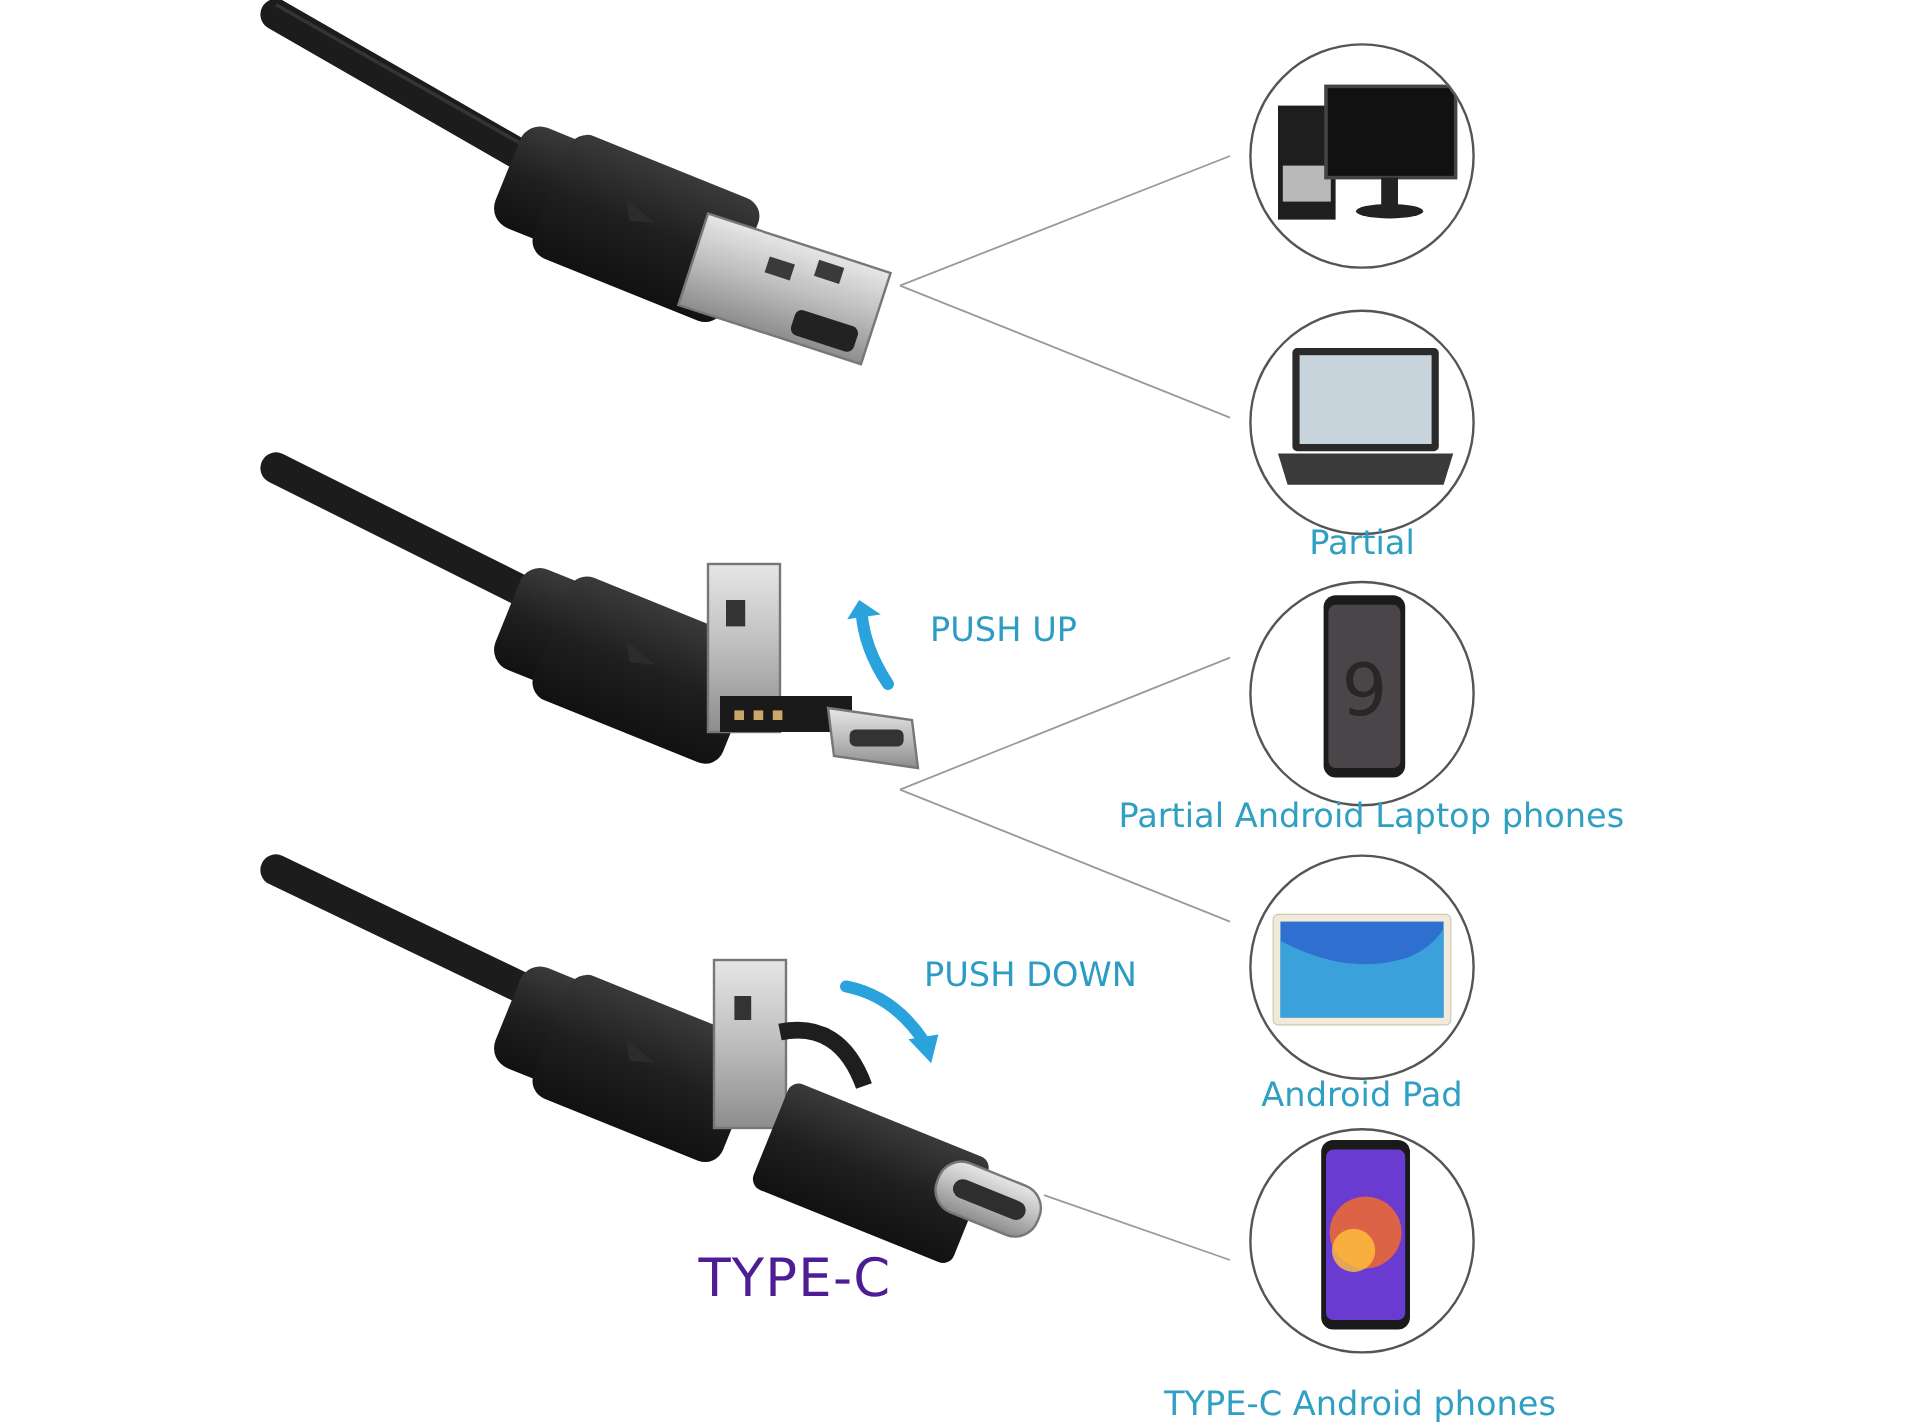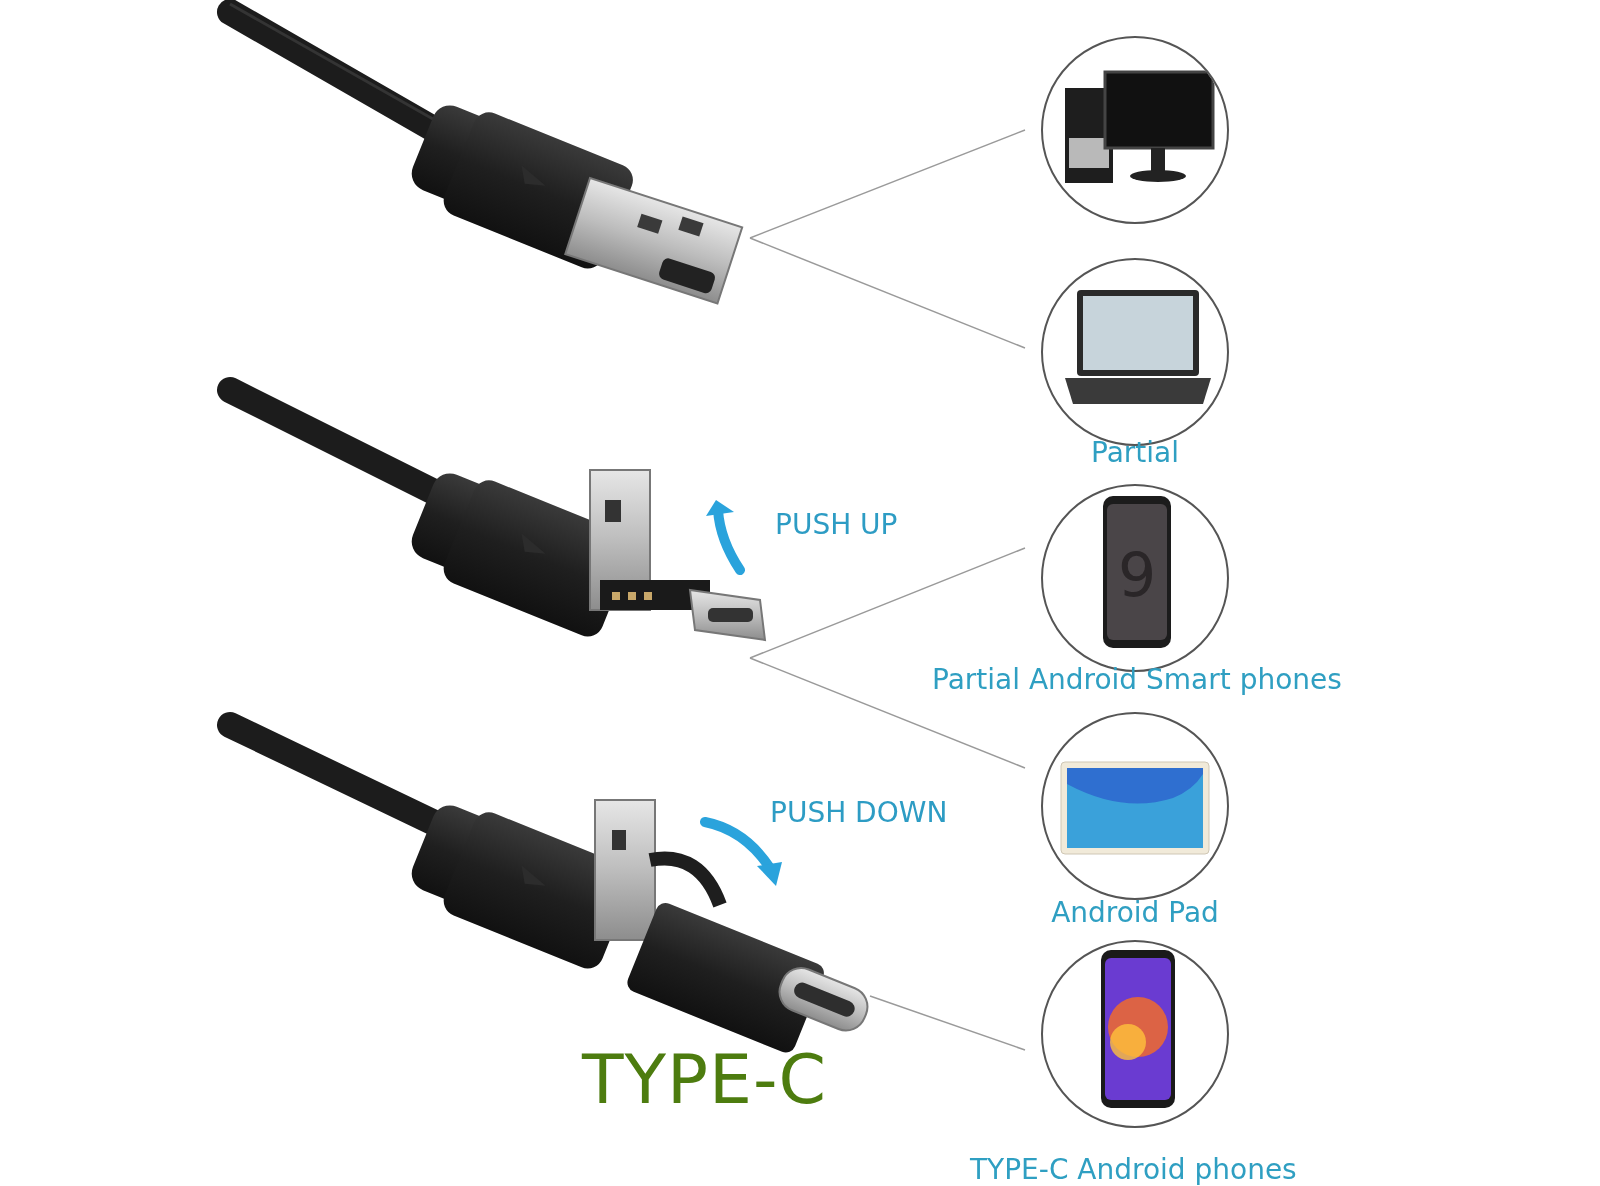--- a/index.html
+++ b/index.html
@@ -1,20 +1,20 @@
 <!DOCTYPE html>
 <html><head>
 <meta charset="utf-8">
 <style>
   html, body { margin:0; padding:0; background:#ffffff; }
   body { width:1600px; height:1186px; position:relative; overflow:hidden; font-family:"DejaVu Sans", sans-serif; }
   .label { position:absolute; color:#2f9fc2; font-family:"DejaVu Sans", sans-serif; white-space:nowrap; }
   .dev-label { font-size:28px; text-align:center; }
   .push { font-size:28px; color:#2d9cc4; }
-  .typec { font-size:68px; color:#4d7c0f; letter-spacing:1px; }
+  .typec { font-size:44px; color:#4c1d95; letter-spacing:1px; }
   .circle { position:absolute; width:184px; height:184px; border:2px solid #555; border-radius:50%; background:#fff; overflow:hidden; }
   svg { position:absolute; left:0; top:0; }
 </style>
 </head>
 <body>
 
 <svg width="1600" height="1186" viewBox="0 0 1600 1186">
   <defs>
     <linearGradient id="metal" x1="0" y1="0" x2="0" y2="1">
       <stop offset="0" stop-color="#e6e6e6"></stop>
@@ -117,21 +117,21 @@
 </div>
 <div class="label dev-label" style="left:1041px;top:436px;width:188px;">Partial</div>
 
 <div class="circle" style="left:1041px;top:484px;">
   <svg width="184" height="184" viewBox="0 0 184 184">
     <rect x="60" y="10" width="68" height="152" rx="10" fill="#1c1c1c"></rect>
     <rect x="64" y="18" width="60" height="136" rx="6" fill="#4a4548"></rect>
     <text x="94" y="110" text-anchor="middle" font-family="DejaVu Sans, sans-serif" font-size="60" fill="#2a2628">9</text>
   </svg>
 </div>
-<div class="label dev-label" style="left:932px;top:663px;">Partial Android Smart phones</div>
+<div class="label dev-label" style="left:932px;top:663px;">Partial Android Laptop phones</div>
 
 <div class="circle" style="left:1041px;top:712px;">
   <svg width="184" height="184" viewBox="0 0 184 184">
     <rect x="18" y="48" width="148" height="92" rx="4" fill="#f1ead9" stroke="#cfc7b5"></rect>
     <rect x="24" y="54" width="136" height="80" fill="#2f6fd0"></rect>
     <path d="M24 70 Q80 100 130 84 Q150 76 160 60 L160 134 L24 134 Z" fill="#3fb7de" opacity="0.7"></path>
   </svg>
 </div>
 <div class="label dev-label" style="left:1041px;top:896px;width:188px;">Android Pad</div>
 

